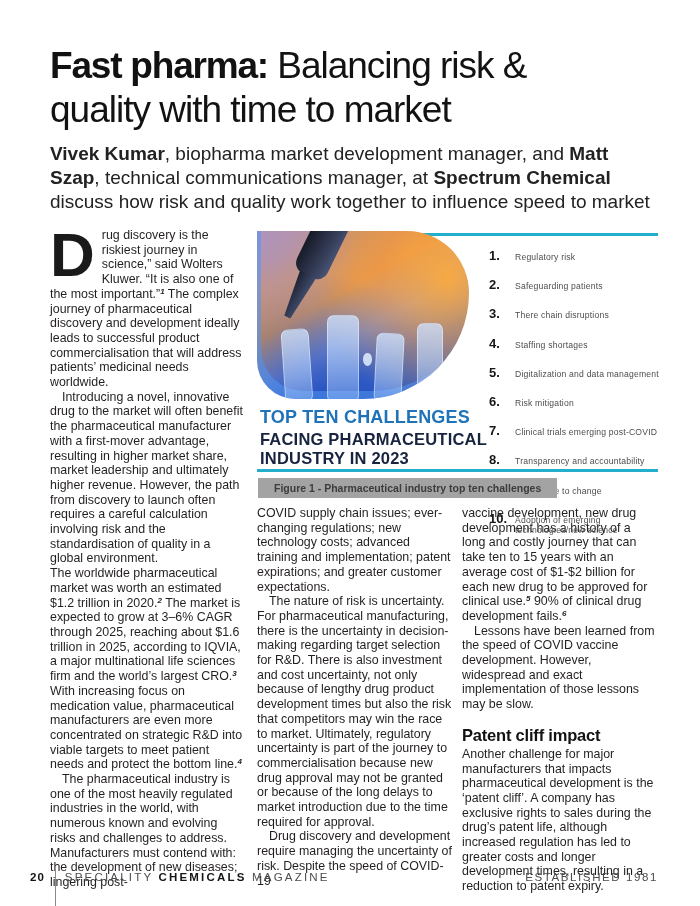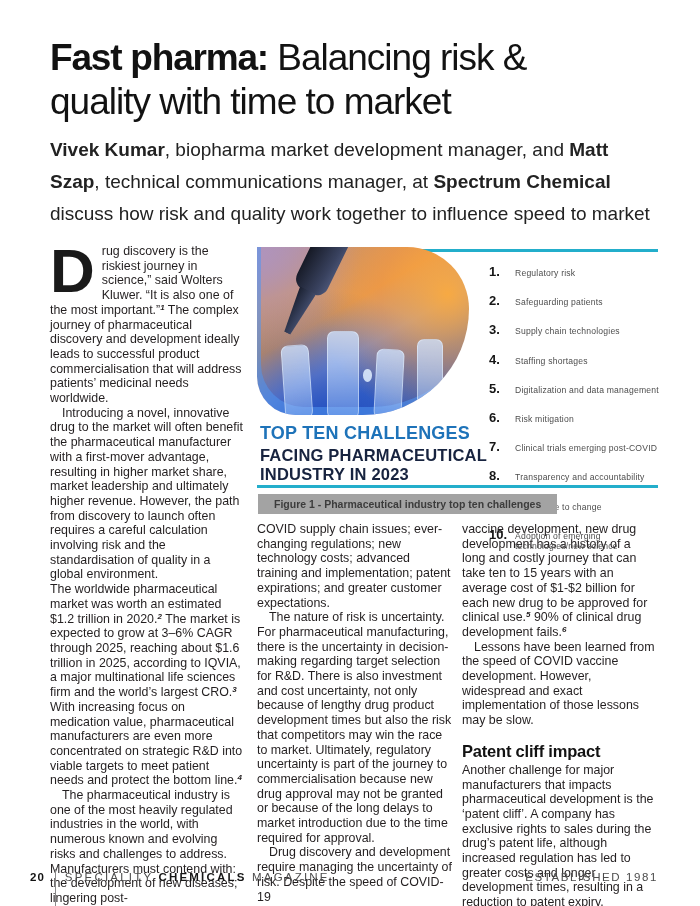--- a/index.html
+++ b/index.html
@@ -1,24 +1,24 @@
 <!DOCTYPE html>
 <html><head>
 <meta charset="utf-8">
 <style>
   html,body{margin:0;padding:0;background:#fff;}
   .page{position:relative;width:700px;height:906px;background:#ffffff;overflow:hidden;
         font-family:"Liberation Sans",sans-serif;color:#1f1f1f;}
 
   
-  .header{padding:36px 40px 0 50px;}
+  .header{padding:36px 40px 0 50px;margin-top:8px;}
   .title{margin:0;font-size:37px;line-height:44px;letter-spacing:-1px;color:#121212;
          font-weight:400;max-width:580px;}
   .title b{font-weight:800;letter-spacing:-1.2px;}
-  .standfirst{margin:10px 0 0 0;font-size:19px;line-height:32px;color:#222;max-width:608px;
+  .standfirst{margin:10px 0 0 0;font-size:19px;line-height:24px;color:#222;max-width:608px;
               font-weight:400;}
   .standfirst b{font-weight:700;}
 
   
   .content{display:flex;gap:11px;padding:14px 0 0 50px;}
   .col1{width:196px;flex:0 0 196px;}
   .rightsec{width:401px;flex:0 0 401px;}
   .twocol{display:flex;gap:10px;margin-top:8px;}
   .twocol .col{width:195px;flex:0 0 195px;}
 
@@ -123,21 +123,21 @@
             <div class="fli">
               <span class="num">1.</span>
               <span class="lbl">Regulatory risk</span>
             </div>
             <div class="fli">
               <span class="num">2.</span>
               <span class="lbl">Safeguarding patients</span>
             </div>
             <div class="fli">
               <span class="num">3.</span>
-              <span class="lbl">Supply chain technologies</span>
+              <span class="lbl">There chain disruptions</span>
             </div>
             <div class="fli">
               <span class="num">4.</span>
               <span class="lbl">Staffing shortages</span>
             </div>
             <div class="fli">
               <span class="num">5.</span>
               <span class="lbl">Digitalization and data management</span>
             </div>
             <div class="fli">

